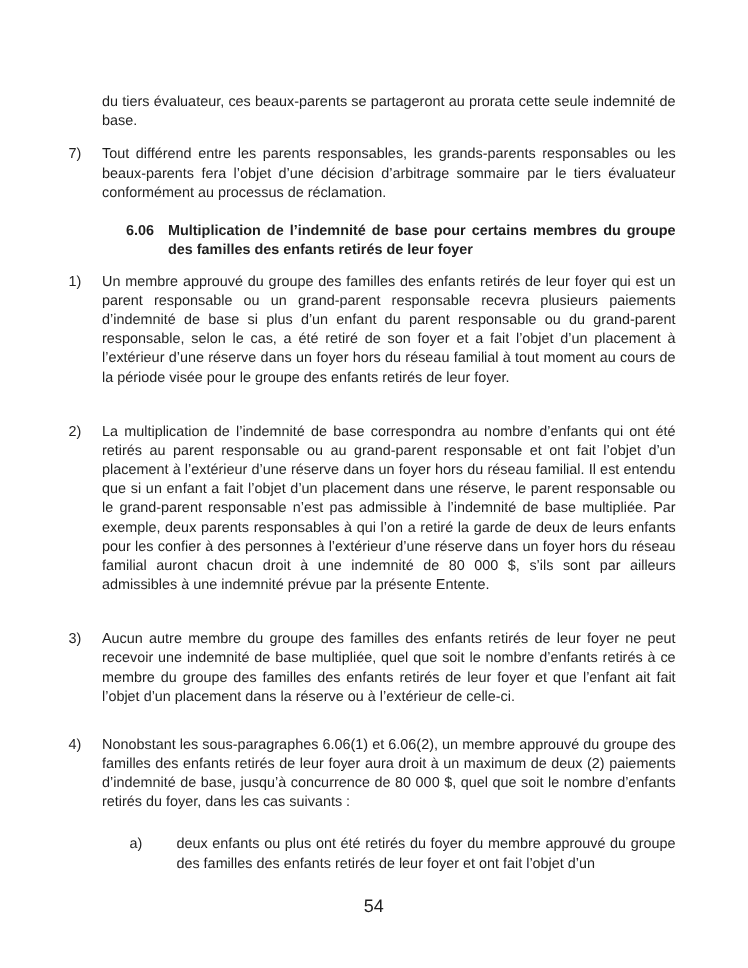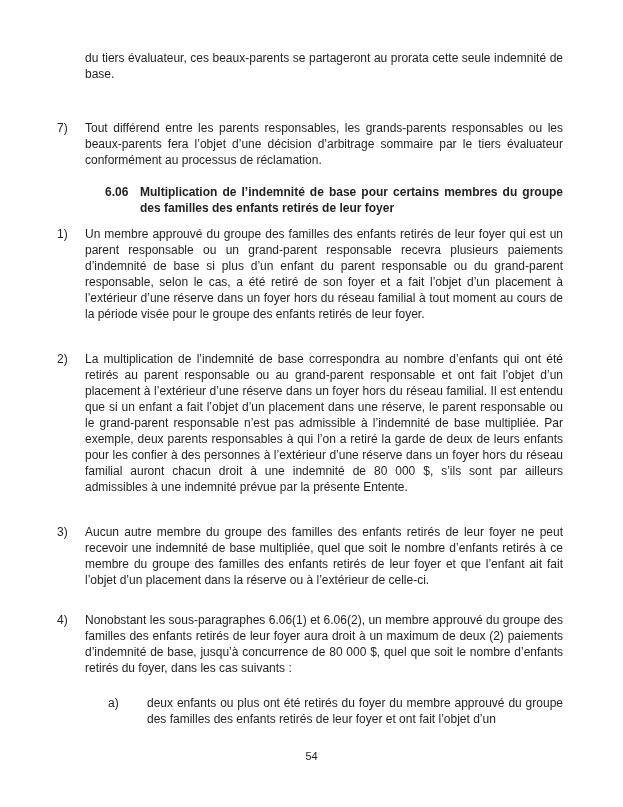--- a/index.html
+++ b/index.html
@@ -73,30 +73,30 @@
     .subitem .text {
       margin: 0 16px 0 39px;
       width: 416px;
       text-align: justify;
     }
     .page-number {
       position: absolute;
       left: 0;
       width: 623px;
       text-align: center;
-      font-size: 11px;
+      font-size: 15px;
       line-height: 14px;
     }
   </style>
 </head>
 <body>
 
 <div class="doc-page">
 
-  <p class="para cont" style="top:50px">du tiers évaluateur, ces beaux-parents se partageront au prorata cette seule indemnité de base.</p>
+  <p class="para cont" style="top:76px">du tiers évaluateur, ces beaux-parents se partageront au prorata cette seule indemnité de base.</p>
 
   <div class="item" style="top:120px">
     <span class="marker">7)</span>
     <p class="text">Tout différend entre les parents responsables, les grands-parents responsables ou les beaux-parents fera l’objet d’une décision d’arbitrage sommaire par le tiers évaluateur conformément au processus de réclamation.</p>
   </div>
 
   <div class="heading" style="top:184px">
     <span class="h-num">6.06</span>
     <p class="h-title">Multiplication de l’indemnité de base pour certains membres du groupe des familles des enfants retirés de leur foyer</p>
   </div>

